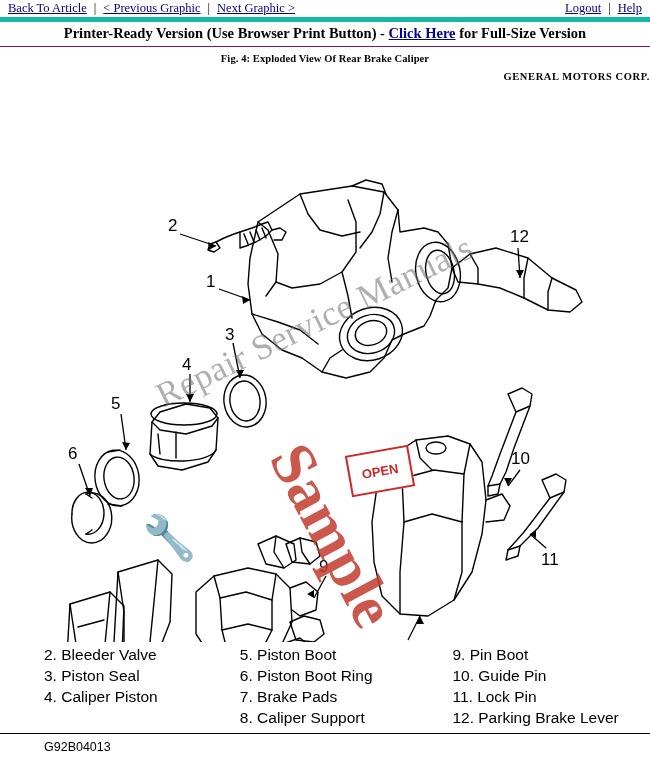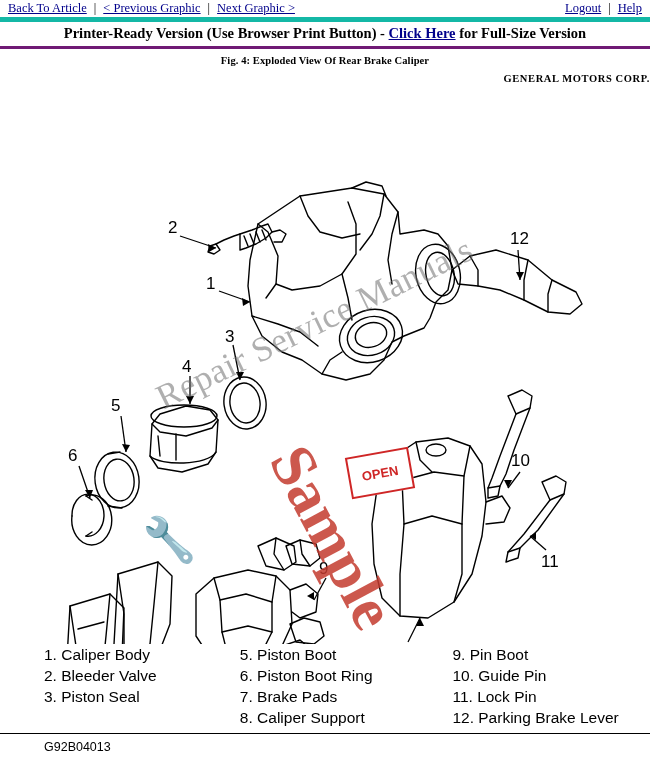--- a/index.html
+++ b/index.html
@@ -43,21 +43,21 @@
     cursor: pointer;
     white-space: nowrap;
   }
   .nav-sep {
     color: #000;
     padding: 0 7px;
   }
 
   
   .printer-bar {
-    border-bottom: 3px solid #701a75;
+    border-bottom: 1px solid #701a75;
     text-align: center;
     padding: 3px 0 4px 0;
     font-size: 14.5px;
     font-weight: bold;
     font-family: "Liberation Serif", serif;
   }
   .printer-bar .click-here {
     color: #00008B;
     text-decoration: underline;
     cursor: pointer;
@@ -364,23 +364,23 @@
 
   <div class="wm-open">
     <span>OPEN</span>
   </div>
 
   <div class="wm-sample">Sample</div>
 </div>
 
 <div class="legend">
   <div class="legend-col c1">
-    <div class="legend-item">1. Caliper Body</div>
     <div class="legend-item">2. Bleeder Valve</div>
     <div class="legend-item">3. Piston Seal</div>
+    <div class="legend-item">4. Caliper Piston</div>
   </div>
   <div class="legend-col c2">
     <div class="legend-item">5. Piston Boot</div>
     <div class="legend-item">6. Piston Boot Ring</div>
     <div class="legend-item">7. Brake Pads</div>
     <div class="legend-item">8. Caliper Support</div>
   </div>
   <div class="legend-col c3">
     <div class="legend-item">9. Pin Boot</div>
     <div class="legend-item">10. Guide Pin</div>

